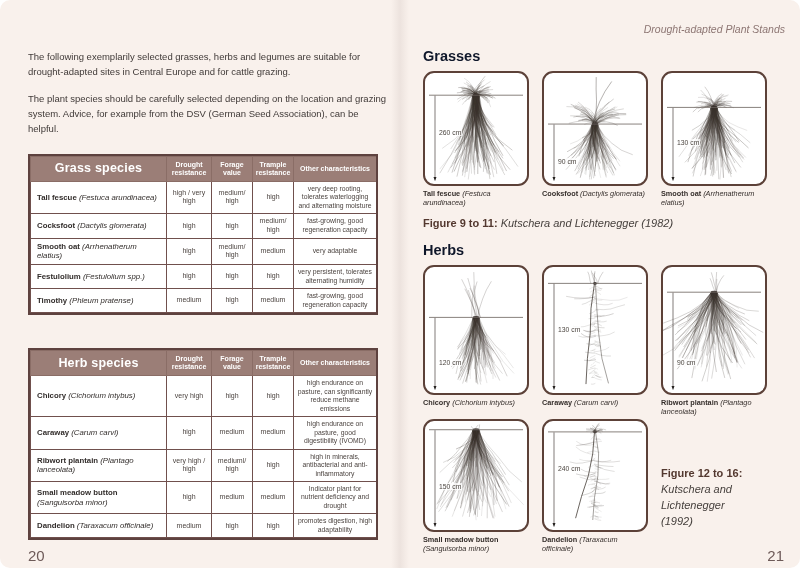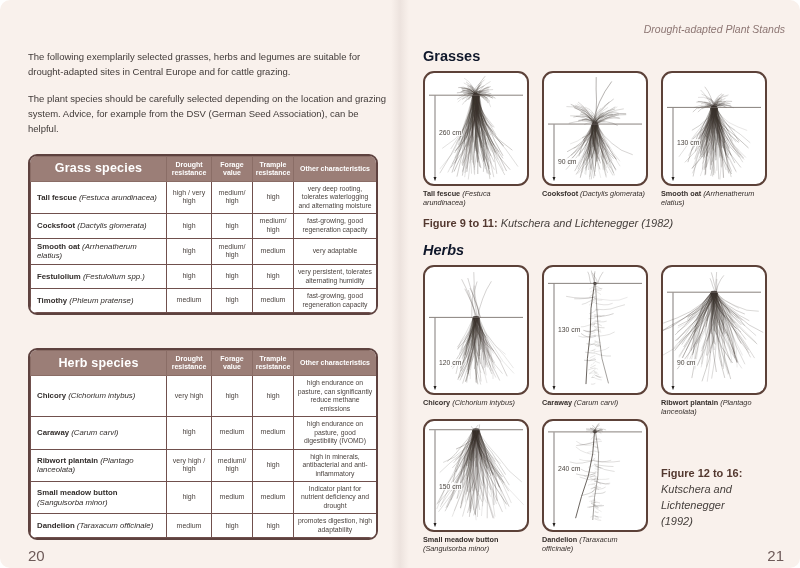--- a/index.html
+++ b/index.html
@@ -6,36 +6,36 @@
   body { margin: 0; background: #ffffff; font-family: "Liberation Sans", sans-serif; }
   .spread { position: relative; width: 800px; height: 568px; background: #f9f1ec; border-radius: 10px; overflow: hidden; }
   .gutter { position: absolute; left: 391px; top: 0; width: 18px; height: 100%;
             background: linear-gradient(to right, rgba(91,62,58,0), rgba(91,62,58,0.08) 50%, rgba(91,62,58,0)); }
   .page { position: absolute; top: 12px; height: 100%; }
   .page-left  { left: 0;   width: 400px; padding: 38px 0 0 28px; }
   .page-right { left: 400px; width: 400px; padding: 36px 14px 0 23px; }
 
   
   .body-text { width: 360px; margin: 0 0 13px; font-size: 9.5px; line-height: 1.55; color: #403a38; }
-  .tbl-wrap { width: 350px; margin-top: 17px; border: 2px solid #5e423f; border-radius: 9px; overflow: hidden; background: #fff; }
+  .tbl-wrap { width: 350px; margin-top: 17px; border: 2px solid #5e423f; border-radius: 0; overflow: hidden; background: #fff; }
   .tbl-wrap.second { margin-top: 33px; }
   table { width: 100%; border-collapse: collapse; table-layout: fixed; }
   th { background: #9b7e77; color: #fff; border: 1px solid #8a6d66; padding: 4px 2px; font-size: 7px; line-height: 1.15; font-weight: bold; text-align: center; }
   th.species-th { font-size: 12.5px; letter-spacing: .2px; }
   td { border: 1px solid #70504d; padding: 3px 3px; font-size: 7px; line-height: 1.25; color: #4c4440; text-align: center; vertical-align: middle; background: #fff; }
   td.species { text-align: left; padding-left: 6px; font-size: 7.8px; color: #322d2b; }
   td.other { font-size: 6.8px; }
   .pageno { position: absolute; bottom: 16px; font-size: 15px; color: #6d5a58; }
   .pageno.pn-left { left: 28px; }
   .pageno.pn-right { right: 16px; }
 
   
   .running-header { position: absolute; top: 11px; right: 15px; font-size: 10.5px; font-style: italic; color: #8d7673; }
   h2.section { margin: 0 0 7px; font-size: 14.5px; color: #0f172a; font-weight: bold; }
-  h2.section.herbs-h { margin-top: 13px; font-style: italic; }
+  h2.section.herbs-h { margin-top: 13px; }
   .figrow { display: flex; gap: 13px; margin-bottom: 2px; align-items: flex-start; }
   .figcol { width: 106px; flex: 0 0 auto; }
   .rootcard { position: relative; width: 106px; border: 2px solid #5c4138; border-radius: 11px; background: #fff; overflow: hidden; }
   .rootcard svg { display: block; }
   .depth { position: absolute; left: 13px; font-size: 6.8px; color: #4c4640; background: rgba(255,255,255,.75); padding: 0 1px; }
   .fig-label { margin: 3px 0 0; font-size: 7.3px; line-height: 1.3; color: #352e2b; }
   .figcaption { margin: 9px 0 0; font-size: 11px; color: #46403d; }
   .figcaption b, .caption-block b { color: #53382f; font-style: normal; }
   .figcaption i, .caption-block i, .fig-label i, td.species i { font-style: italic; }
   .caption-block { align-self: flex-end; margin-bottom: 24px; width: 112px; font-size: 11px; line-height: 1.45; color: #46403d; }

